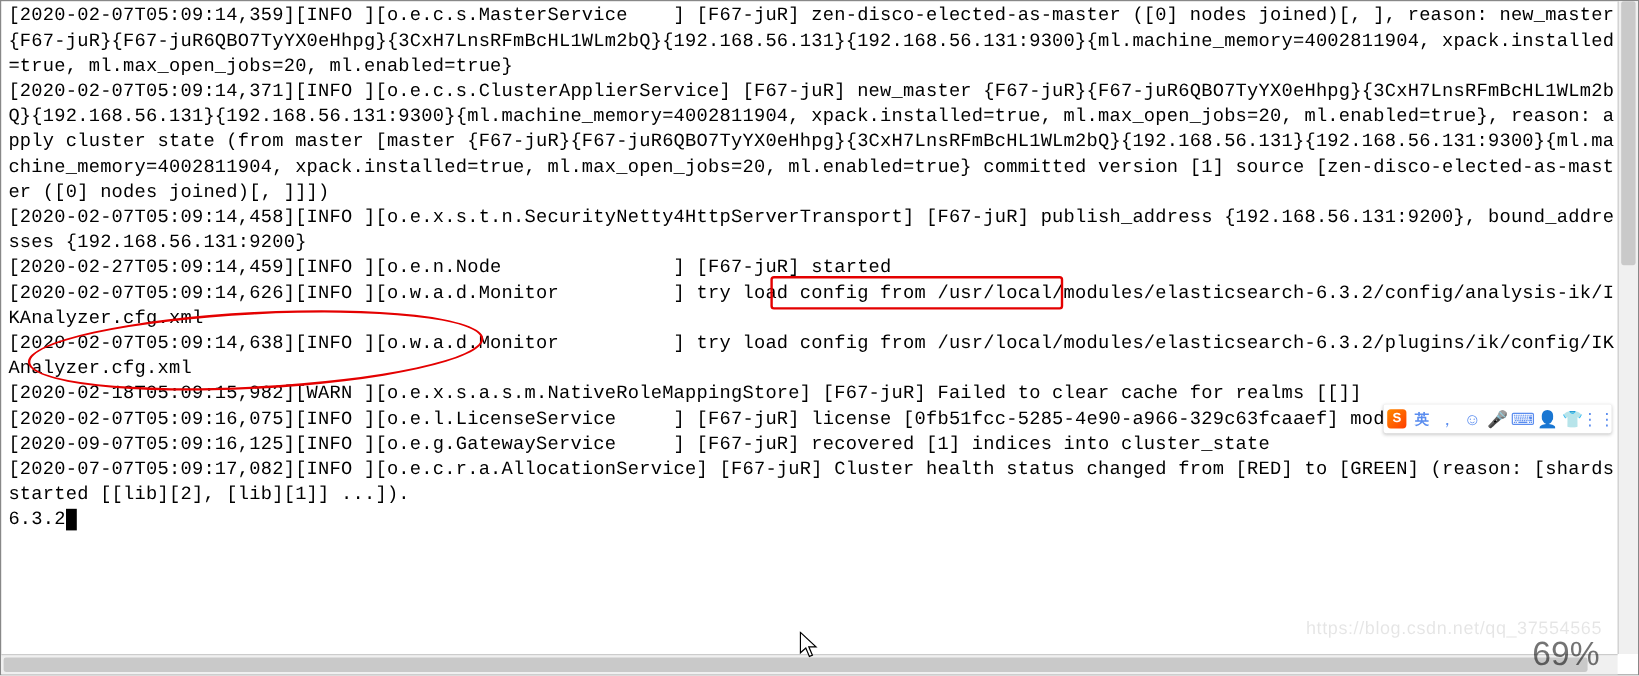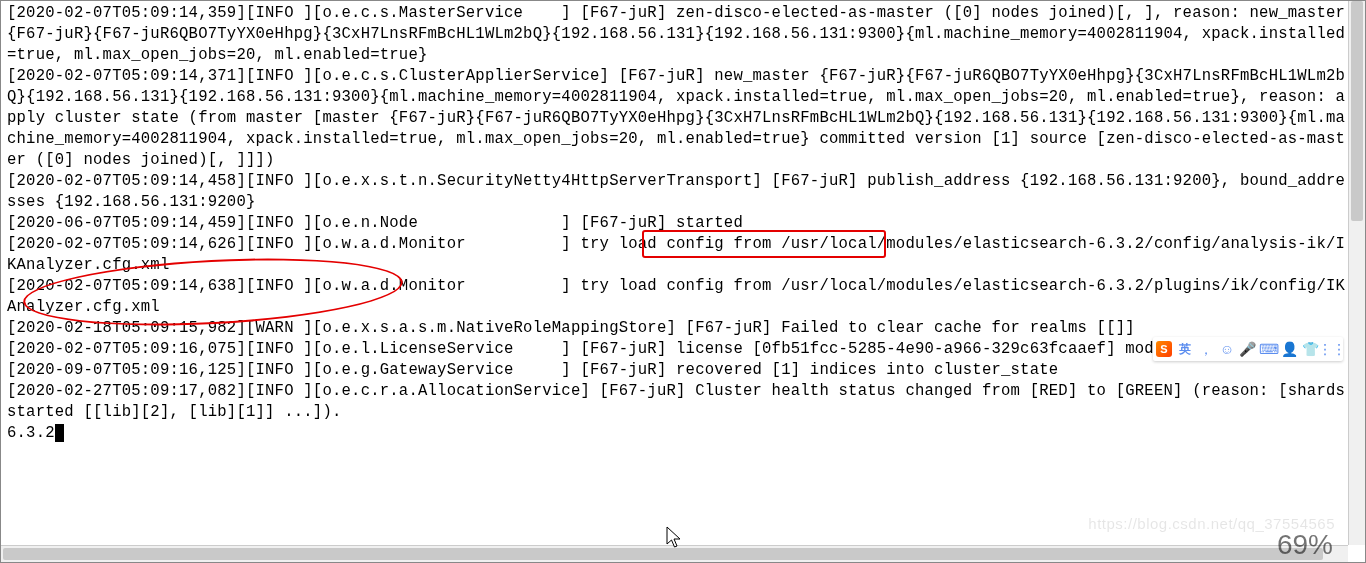--- a/index.html
+++ b/index.html
@@ -160,27 +160,27 @@
   }
 </style>
 </head>
 <body>
 
 <div class="outer">
 
   <div class="log"><span>[2020-02-07T05:09:14,359][INFO ][o.e.c.s.MasterService    ] [F67-juR] zen-disco-elected-as-master ([0] nodes joined)[, ], reason: new_master {F67-juR}{F67-juR6QBO7TyYX0eHhpg}{3CxH7LnsRFmBcHL1WLm2bQ}{192.168.56.131}{192.168.56.131:9300}{ml.machine_memory=4002811904, xpack.installed=true, ml.max_open_jobs=20, ml.enabled=true}</span>
 <span>[2020-02-07T05:09:14,371][INFO ][o.e.c.s.ClusterApplierService] [F67-juR] new_master {F67-juR}{F67-juR6QBO7TyYX0eHhpg}{3CxH7LnsRFmBcHL1WLm2bQ}{192.168.56.131}{192.168.56.131:9300}{ml.machine_memory=4002811904, xpack.installed=true, ml.max_open_jobs=20, ml.enabled=true}, reason: apply cluster state (from master [master {F67-juR}{F67-juR6QBO7TyYX0eHhpg}{3CxH7LnsRFmBcHL1WLm2bQ}{192.168.56.131}{192.168.56.131:9300}{ml.machine_memory=4002811904, xpack.installed=true, ml.max_open_jobs=20, ml.enabled=true} committed version [1] source [zen-disco-elected-as-master ([0] nodes joined)[, ]]])</span>
 <span>[2020-02-07T05:09:14,458][INFO ][o.e.x.s.t.n.SecurityNetty4HttpServerTransport] [F67-juR] publish_address {192.168.56.131:9200}, bound_addresses {192.168.56.131:9200}</span>
-<span>[2020-06-07T05:09:14,459][INFO ][o.e.n.Node               ] [F67-juR] started</span>
+<span>[2020-02-27T05:09:14,459][INFO ][o.e.n.Node               ] [F67-juR] started</span>
 <span>[2020-02-07T05:09:14,626][INFO ][o.w.a.d.Monitor          ] try load config from /usr/local/modules/elasticsearch-6.3.2/config/analysis-ik/IKAnalyzer.cfg.xml</span>
 <span>[2020-02-07T05:09:14,638][INFO ][o.w.a.d.Monitor          ] try load config from /usr/local/modules/elasticsearch-6.3.2/plugins/ik/config/IKAnalyzer.cfg.xml</span>
 <span>[2020-02-18T05:09:15,982][WARN ][o.e.x.s.a.s.m.NativeRoleMappingStore] [F67-juR] Failed to clear cache for realms [[]]</span>
 <span>[2020-02-07T05:09:16,075][INFO ][o.e.l.LicenseService     ] [F67-juR] license [0fb51fcc-5285-4e90-a966-329c63fcaaef] mode [basic] - valid</span>
 <span>[2020-09-07T05:09:16,125][INFO ][o.e.g.GatewayService     ] [F67-juR] recovered [1] indices into cluster_state</span>
-<span>[2020-02-27T05:09:17,082][INFO ][o.e.c.r.a.AllocationService] [F67-juR] Cluster health status changed from [RED] to [GREEN] (reason: [shards started [[lib][2], [lib][1]] ...]).</span>
+<span>[2020-07-07T05:09:17,082][INFO ][o.e.c.r.a.AllocationService] [F67-juR] Cluster health status changed from [RED] to [GREEN] (reason: [shards started [[lib][2], [lib][1]] ...]).</span>
 <span>6.3.2</span><span class="cursor"></span></div>
 
   <div class="anno-rect" style="left:641px; top:229px; width:244px; height:28px;"></div>
   <div class="anno-ellipse" style="left:22px; top:259px; width:380px; height:64px; transform:rotate(-3deg);"></div>
 
   <div class="ime-bar">
     <div class="ime-logo">S</div>
     <div class="ime-item ime-lang">英</div>
     <div class="ime-item">，</div>
     <div class="ime-item">☺</div>

